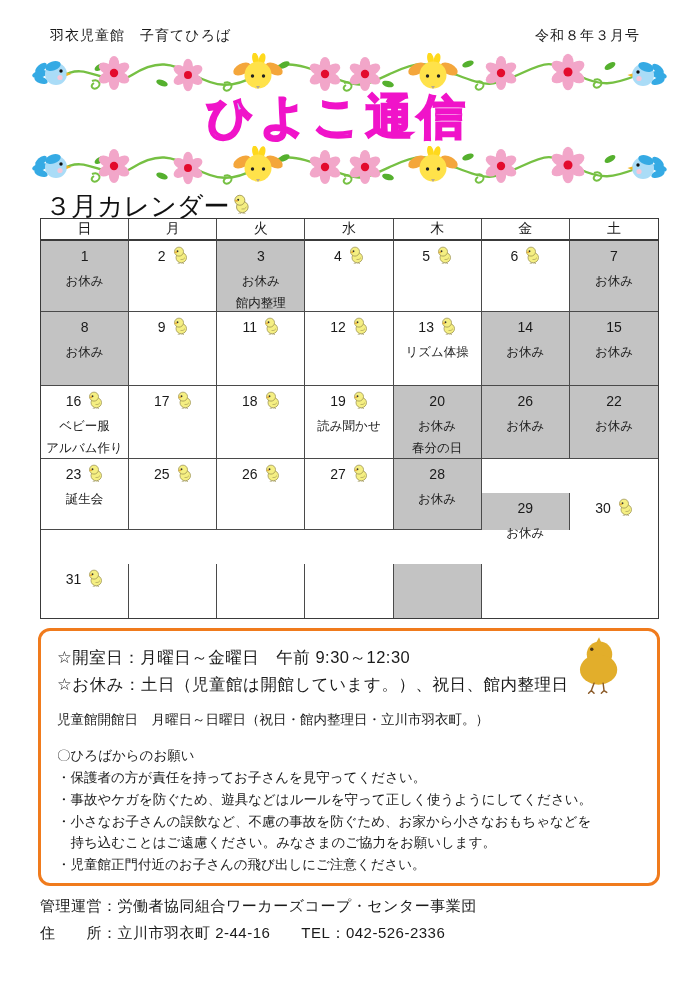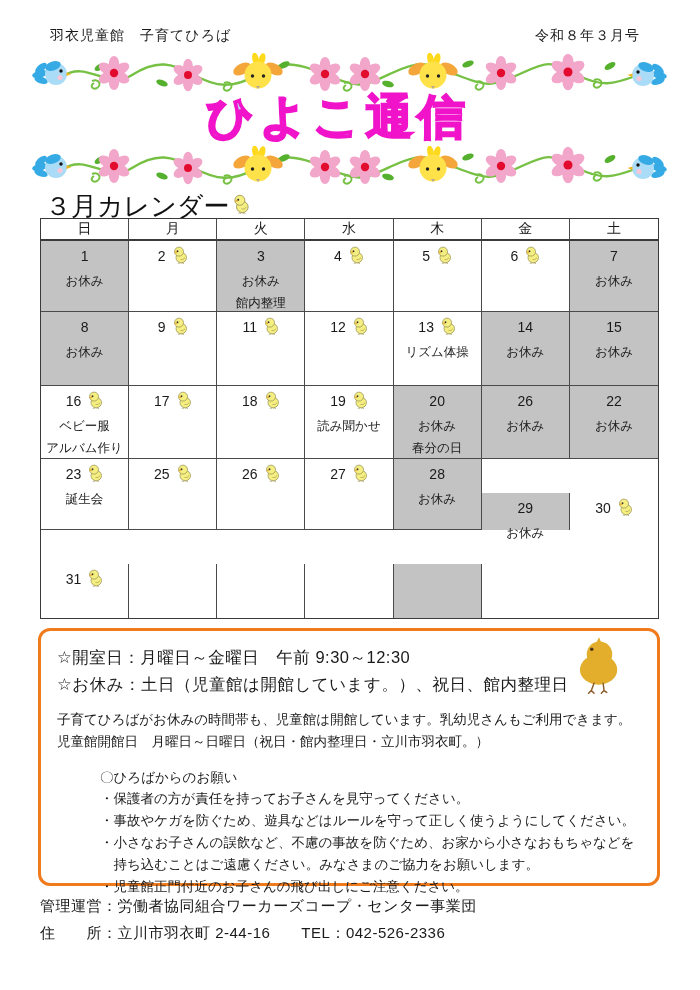--- a/index.html
+++ b/index.html
@@ -46,21 +46,21 @@
   .cell-event { font-size:12.5px; margin-top:6px; line-height:1.25; }
 
   
   .info-box {
     position:absolute; left:38px; top:628px; width:622px; height:258px;
     border:3px solid #f07b1d; border-radius:12px; padding:13px 18px 0 16px;
   }
   .info-line { font-size:16.5px; line-height:1.62; letter-spacing:0.5px; }
   .info-note { font-size:13.5px; line-height:1.6; }
   .info-notes { margin-top:12px; }
-  .info-requests { margin-top:14px;margin-left:43px; }
+  .info-requests { margin-top:14px; }
   .req-line { font-size:13.5px; line-height:1.62; }
   .corner-chick { position:absolute; right:30px; top:5px; }
 
   
   .footer { position:absolute; left:40px; top:893px; font-size:15px; line-height:1.78; letter-spacing:0.5px; }
 </style>
 </head>
 <body>
 
 <svg width="0" height="0" style="position:absolute">
@@ -405,21 +405,20 @@
       </div>
       <div class="cal-cell closed last-row">
         <div class="cell-top"></div>
       </div>
     </div>
 
   <div class="info-box">
     <div class="info-line">☆開室日：月曜日～金曜日　午前 9:30～12:30</div>
     <div class="info-line">☆お休み：土日（児童館は開館しています。）、祝日、館内整理日</div>
     <div class="info-notes">
-      <div class="info-note">子育てひろばがお休みの時間帯も、児童館は開館しています。乳幼児さんもご利用できます。</div>
       <div class="info-note">児童館開館日　月曜日～日曜日（祝日・館内整理日・立川市羽衣町。）</div>
     </div>
     <div class="info-requests">
       <div class="req-line">〇ひろばからのお願い</div>
       <div class="req-line">・保護者の方が責任を持ってお子さんを見守ってください。</div>
       <div class="req-line">・事故やケガを防ぐため、遊具などはルールを守って正しく使うようにしてください。</div>
       <div class="req-line">・小さなお子さんの誤飲など、不慮の事故を防ぐため、お家から小さなおもちゃなどを</div>
       <div class="req-line">　持ち込むことはご遠慮ください。みなさまのご協力をお願いします。</div>
       <div class="req-line">・児童館正門付近のお子さんの飛び出しにご注意ください。</div>
     </div>

